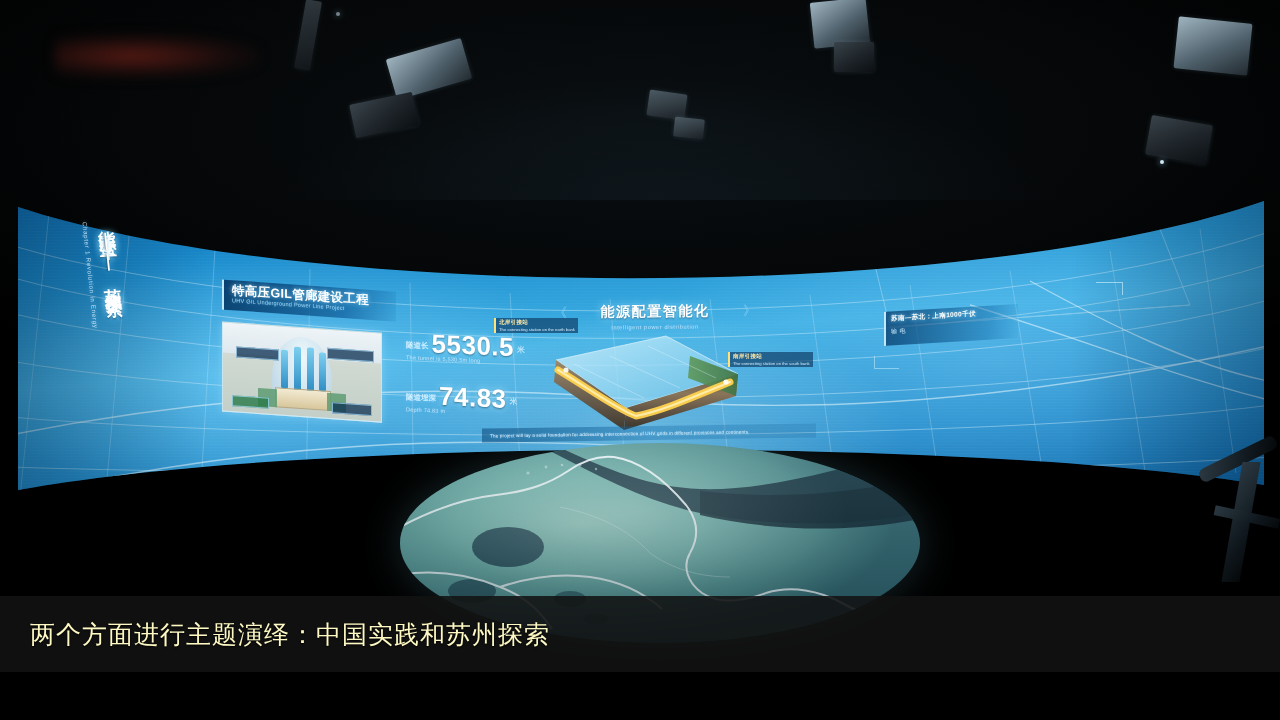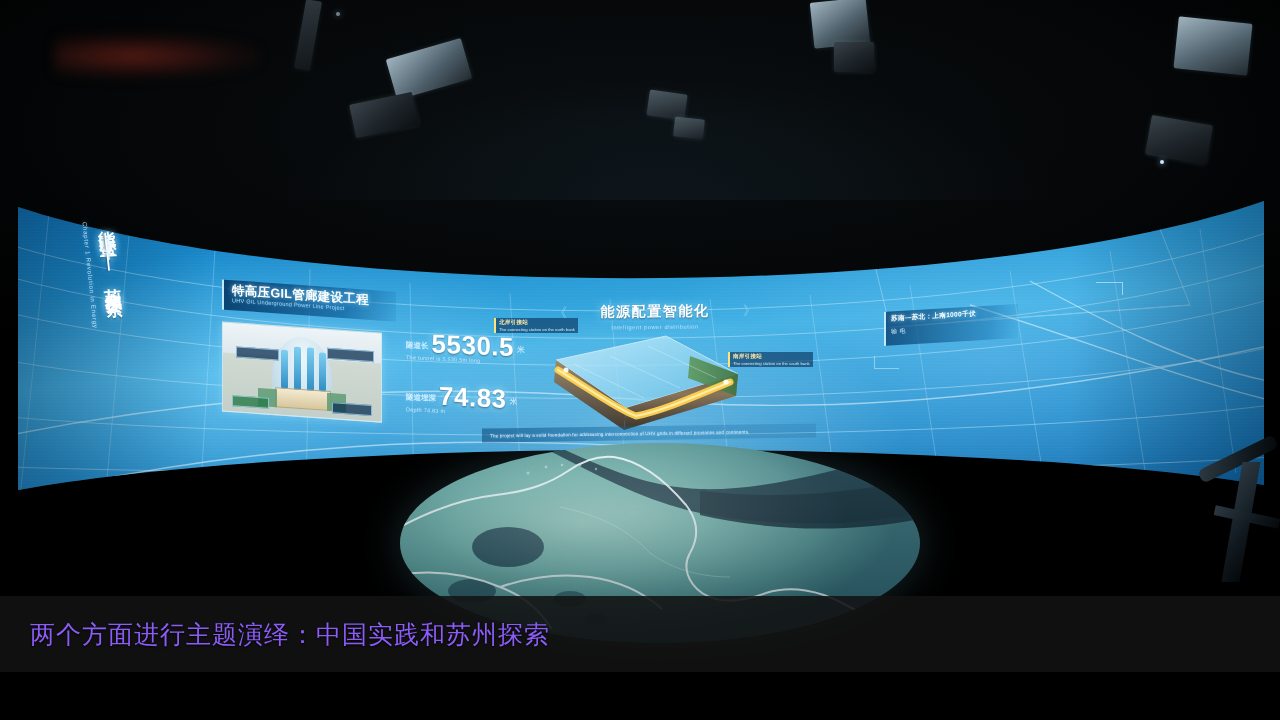--- a/index.html
+++ b/index.html
@@ -133,21 +133,21 @@
   .floor-shade{position:absolute;inset:0;
      background:radial-gradient(ellipse 75% 75% at 45% 35%, rgba(255,255,255,.16), rgba(0,0,0,0) 55%),
                 linear-gradient(180deg, rgba(255,255,255,.10), rgba(0,20,30,.34));}
 
   
   .stand{position:absolute;z-index:5;background:linear-gradient(120deg,#2c3942,#111a20 60%,#05080a);}
 
   
   .sub-bar{position:absolute;left:0;top:596px;width:1280px;height:76px;z-index:20;
      background:rgba(18,18,18,.88);}
-  .sub-txt{position:absolute;left:30px;top:618px;z-index:21;font-size:25px;color:#8b5cf6;
+  .sub-txt{position:absolute;left:30px;top:618px;z-index:21;font-size:25px;color:#fef9c3;
      letter-spacing:1px;font-family:"DejaVu Sans","Liberation Sans",sans-serif;
      text-shadow:0 1px 2px rgba(0,0,0,.9);}
   .bottom-black{position:absolute;left:0;top:672px;width:1280px;height:48px;background:#000;z-index:20;}
 
   
   .watermark{position:absolute;left:55px;top:34px;width:205px;height:44px;z-index:15;
      background:radial-gradient(ellipse at 38% 50%, rgba(150,42,30,.55), rgba(70,25,20,.28) 55%, rgba(0,0,0,0) 80%);
      filter:blur(6px);}
 </style>
 </head>

